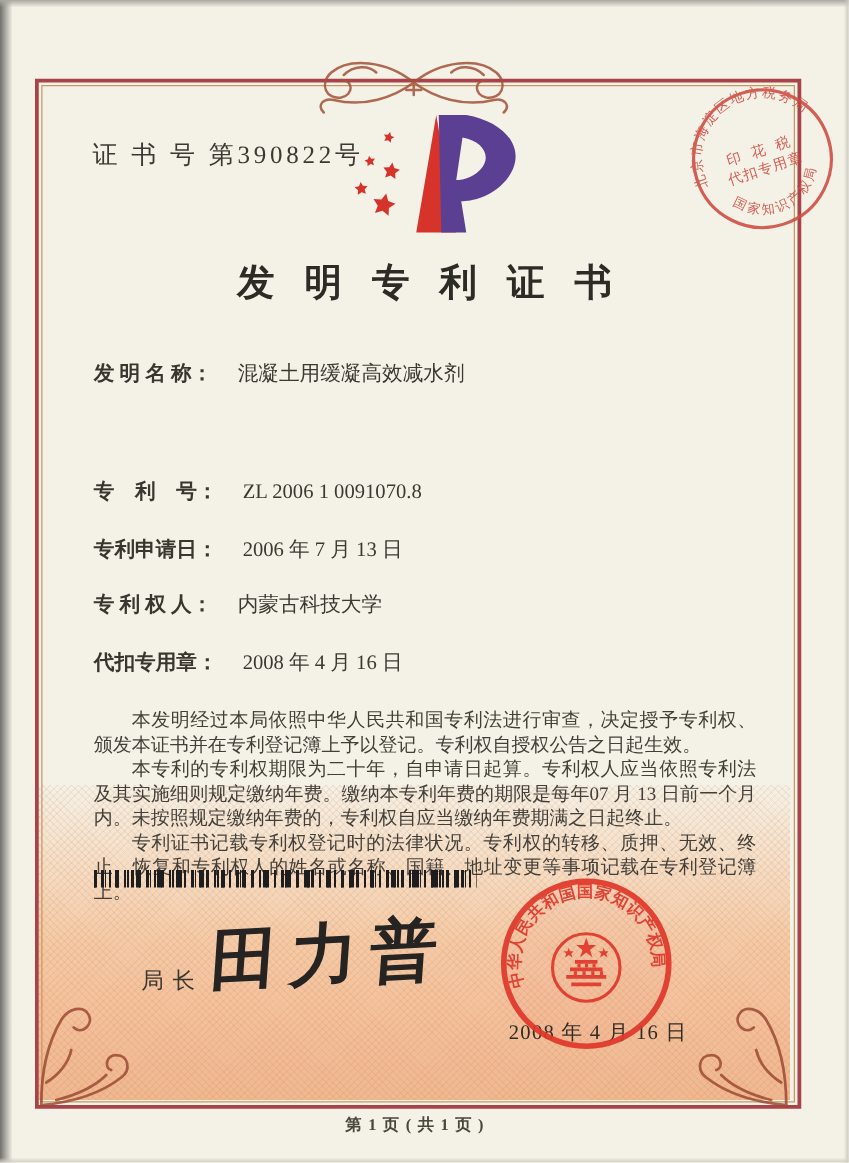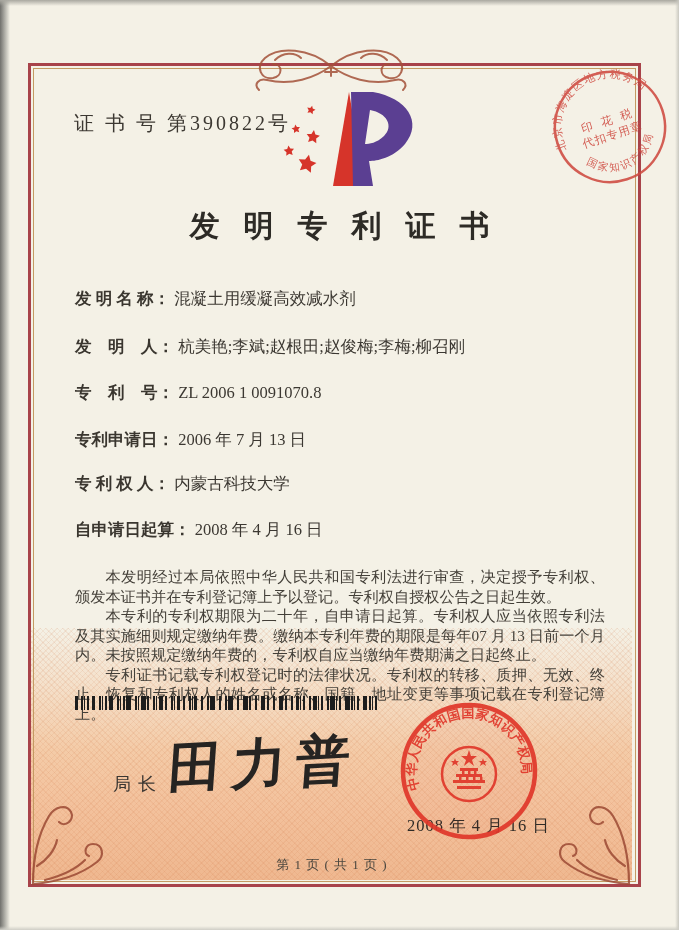--- a/index.html
+++ b/index.html
@@ -36,41 +36,41 @@
 
   .cert-no{position:absolute;left:74px;top:110px;font-size:20px;letter-spacing:3px;}
 
   .logo{position:absolute;left:277px;top:88px;width:152px;height:110px;}
 
   .title{position:absolute;left:0;top:206px;width:100%;text-align:center;
     font-size:30px;font-weight:700;letter-spacing:24px;text-indent:24px;color:#2d2b26;}
 
   .frow{position:absolute;left:75px;font-size:16.5px;white-space:nowrap;}
   .flabel{display:inline-block;min-width:95px;font-weight:600;color:#3a362f;}
-  .fvalue{font-weight:500;margin-left:0;text-align:right;}
+  .fvalue{font-weight:500;margin-left:16px;text-align:right;}
   .r1{top:288px}.r2{top:336px}.r3{top:382px}.r4{top:429px}.r5{top:473px}.r6{top:519px}
 
   .paras{position:absolute;left:75px;top:551px;width:530px;
     font-size:15.2px;line-height:19.5px;text-align:justify;color:#433f38;margin-top:16px;}
   .paras p{margin:0;text-indent:2em;}
 
   .barcode{position:absolute;left:75px;top:696px;width:306px;height:14px;
     background:
       repeating-linear-gradient(90deg,#1d1d1d 0 2px,transparent 2px 6px),
       repeating-linear-gradient(90deg,#1d1d1d 0 1px,transparent 1px 9px),
       repeating-linear-gradient(90deg,#1d1d1d 0 3px,transparent 3px 17px);}
 
   .sig-label{position:absolute;left:113px;top:772px;font-size:18px;letter-spacing:7px;color:#3a3632;}
   .sig-name{position:absolute;left:168px;top:728px;font-size:54px;font-weight:700;
     color:#262422;transform:rotate(-3deg) skewX(-7deg);letter-spacing:10px;white-space:nowrap;}
 
   .issue-date{position:absolute;left:407px;top:815px;font-size:16.5px;letter-spacing:1px;color:#2f2b26;}
 
-  .page-num{position:absolute;left:29px;top:856px;width:606px;text-align:center;
-    font-size:13px;letter-spacing:1px;color:#4a463e;}
+  .page-num{position:absolute;left:29px;top:891px;width:606px;text-align:center;
+    font-size:13px;letter-spacing:1px;color:#4a463e;font-weight:bold;}
 
   .tax-stamp{position:absolute;left:545px;top:62px;width:130px;height:130px;z-index:4;opacity:.88;}
   .official-seal{position:absolute;left:394px;top:696px;width:150px;height:150px;z-index:4;opacity:.92;}
 
   .top-ornament{position:absolute;left:231px;top:36px;width:200px;height:64px;z-index:2;}
   .corner-fl{position:absolute;width:84px;height:92px;z-index:2;}
   .cf-left{left:27px;top:796px;}
   .cf-right{left:551px;top:796px;transform:scaleX(-1);}
 </style>
 </head>
@@ -134,38 +134,34 @@
     <path fill="#5b3f92" fill-rule="evenodd" d="M74,4 L96,4 C130,10 146,34 128,56 C116,70 100,73 92,73 L96,98 L76,98 Z
       M93,22 C110,25 117,38 107,48 C100,55 92,56 88,56 Z"></path>
   </svg>
 
   <div class="title">发明专利证书</div>
 
   <div class="frow r1">
     <span class="flabel">发 明 名 称：</span>
     <span class="fvalue">混凝土用缓凝高效减水剂</span>
   </div>
-  <div class="frow r2">
-    <span class="flabel">发　明　人：</span>
-    <span class="fvalue">杭美艳;李斌;赵根田;赵俊梅;李梅;柳召刚</span>
-  </div>
   <div class="frow r3">
     <span class="flabel">专　利　号：</span>
     <span class="fvalue">ZL 2006 1 0091070.8</span>
   </div>
   <div class="frow r4">
     <span class="flabel">专利申请日：</span>
     <span class="fvalue">2006 年 7 月 13 日</span>
   </div>
   <div class="frow r5">
     <span class="flabel">专 利 权 人：</span>
     <span class="fvalue">内蒙古科技大学</span>
   </div>
   <div class="frow r6">
-    <span class="flabel">自申请日起算：</span>
+    <span class="flabel">代扣专用章：</span>
     <span class="fvalue">2008 年 4 月 16 日</span>
   </div>
 
   <div class="paras">
     <p>本发明经过本局依照中华人民共和国专利法进行审查，决定授予专利权、颁发本证书并在专利登记簿上予以登记。专利权自授权公告之日起生效。</p>
     <p>本专利的专利权期限为二十年，自申请日起算。专利权人应当依照专利法及其实施细则规定缴纳年费。缴纳本专利年费的期限是每年07 月 13 日前一个月内。未按照规定缴纳年费的，专利权自应当缴纳年费期满之日起终止。</p>
     <p>专利证书记载专利权登记时的法律状况。专利权的转移、质押、无效、终止、恢复和专利权人的姓名或名称、国籍、地址变更等事项记载在专利登记簿上。</p>
   </div>
 
   <div class="barcode"></div>

